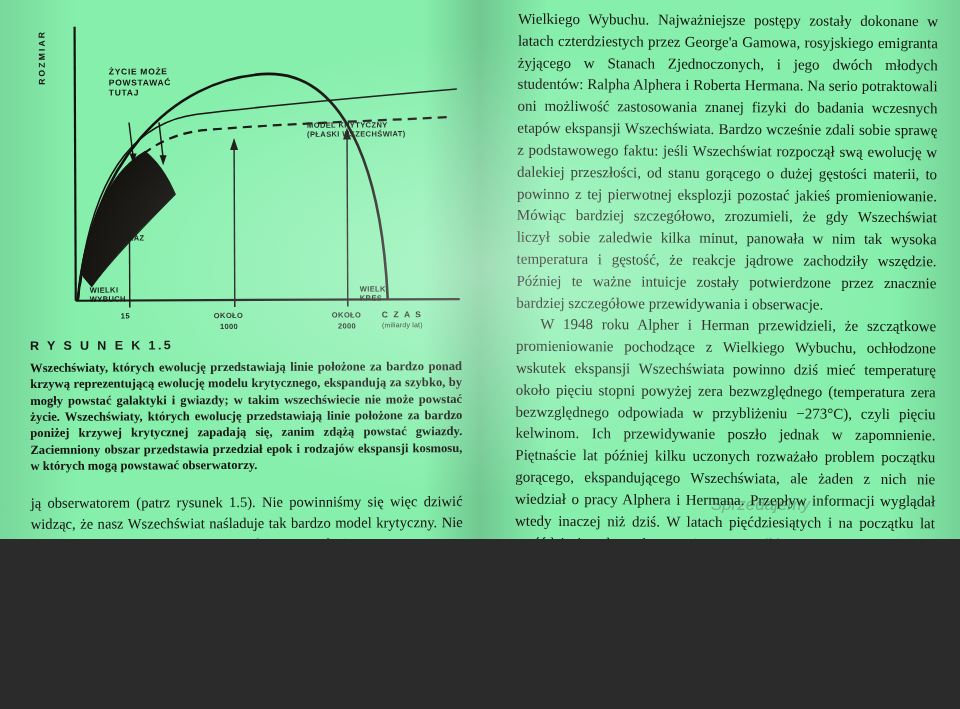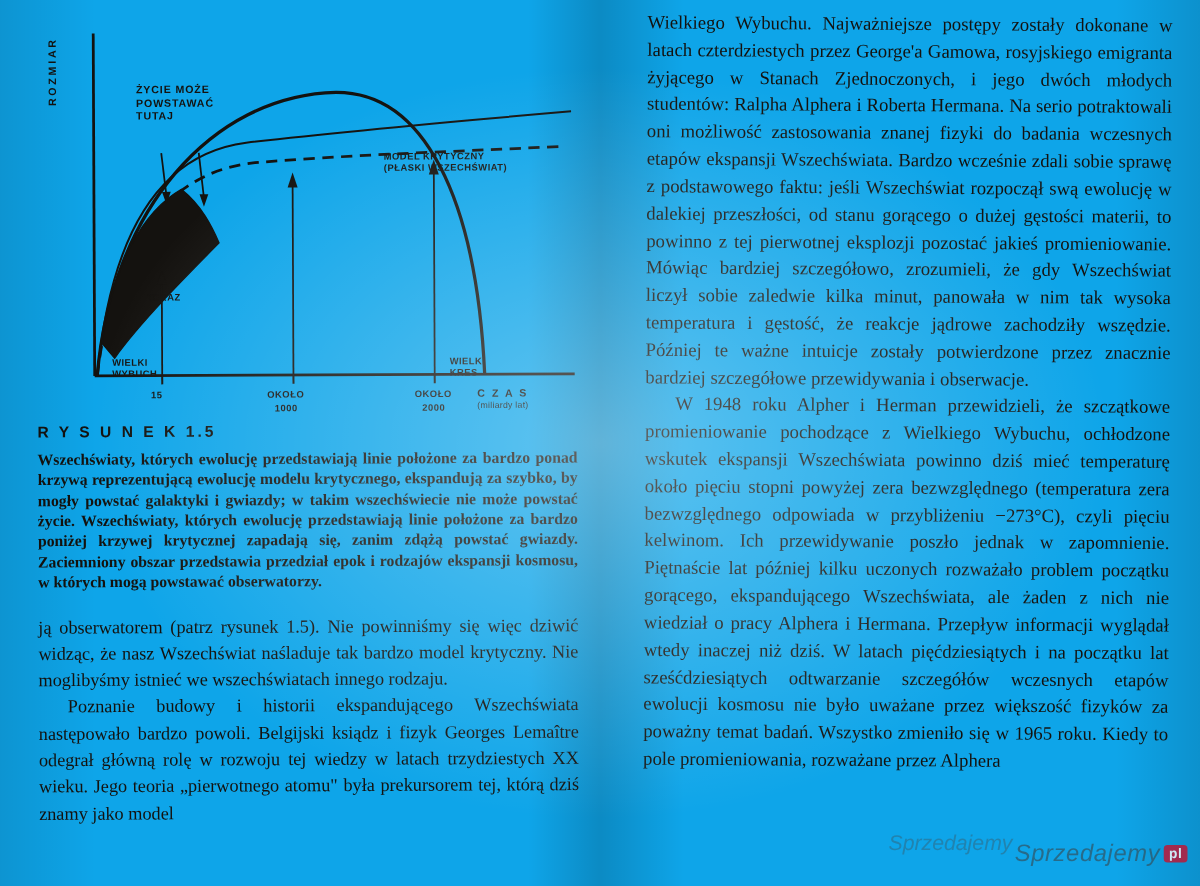--- a/index.html
+++ b/index.html
@@ -3,22 +3,22 @@
 <meta charset="utf-8">
 <style>
   html, body {
     margin: 0;
     padding: 0;
     background: #2b2b2b;
   }
   #page {
     position: relative;
     width: 960px;
-    height: 709px;
-    background: #0ea5e9;
+    height: 539px;
+    background: #86efac;
     overflow: hidden;
     font-family: "Liberation Serif", serif;
     color: #14120f;
   }
   
   #page:before {
     content: "";
     position: absolute;
     inset: 0;
     background:
@@ -249,17 +249,14 @@
 
   <div class="page-half" id="right-page">
     <div id="right-body" class="body-text">
       <p>Wielkiego Wybuchu. Najważniejsze postępy zostały dokonane w latach czterdziestych przez George'a Gamowa, rosyjskiego emigranta żyjącego w Stanach Zjednoczonych, i jego dwóch młodych studentów: Ralpha Alphera i Roberta Hermana. Na serio potraktowali oni możliwość zastosowania znanej fizyki do badania wczesnych etapów ekspansji Wszechświata. Bardzo wcześnie zdali sobie sprawę z podstawowego faktu: jeśli Wszechświat rozpoczął swą ewolucję w dalekiej przeszłości, od stanu gorącego o dużej gęstości materii, to powinno z tej pierwotnej eksplozji pozostać jakieś promieniowanie. Mówiąc bardziej szczegółowo, zrozumieli, że gdy Wszechświat liczył sobie zaledwie kilka minut, panowała w nim tak wysoka temperatura i gęstość, że reakcje jądrowe zachodziły wszędzie. Później te ważne intuicje zostały potwierdzone przez znacznie bardziej szczegółowe przewidywania i obserwacje.</p>
       <p>W 1948 roku Alpher i Herman przewidzieli, że szczątkowe promieniowanie pochodzące z Wielkiego Wybuchu, ochłodzone wskutek ekspansji Wszechświata powinno dziś mieć temperaturę około pięciu stopni powyżej zera bezwzględnego (temperatura zera bezwzględnego odpowiada w przybliżeniu −273°C), czyli pięciu kelwinom. Ich przewidywanie poszło jednak w zapomnienie. Piętnaście lat później kilku uczonych rozważało problem początku gorącego, ekspandującego Wszechświata, ale żaden z nich nie wiedział o pracy Alphera i Hermana. Przepływ informacji wyglądał wtedy inaczej niż dziś. W latach pięćdziesiątych i na początku lat sześćdziesiątych odtwarzanie szczegółów wczesnych etapów ewolucji kosmosu nie było uważane przez większość fizyków za poważny temat badań. Wszystko zmieniło się w 1965 roku. Kiedy to pole promieniowania, rozważane przez Alphera</p>
     </div>
   </div>
 
   <div id="watermark-2">Sprzedajemy</div>
 
-  <div id="watermark">
-    <span>Sprzedajemy</span><span class="pl-badge">pl</span>
-  </div>
 
 </div>
 
 </body></html>

